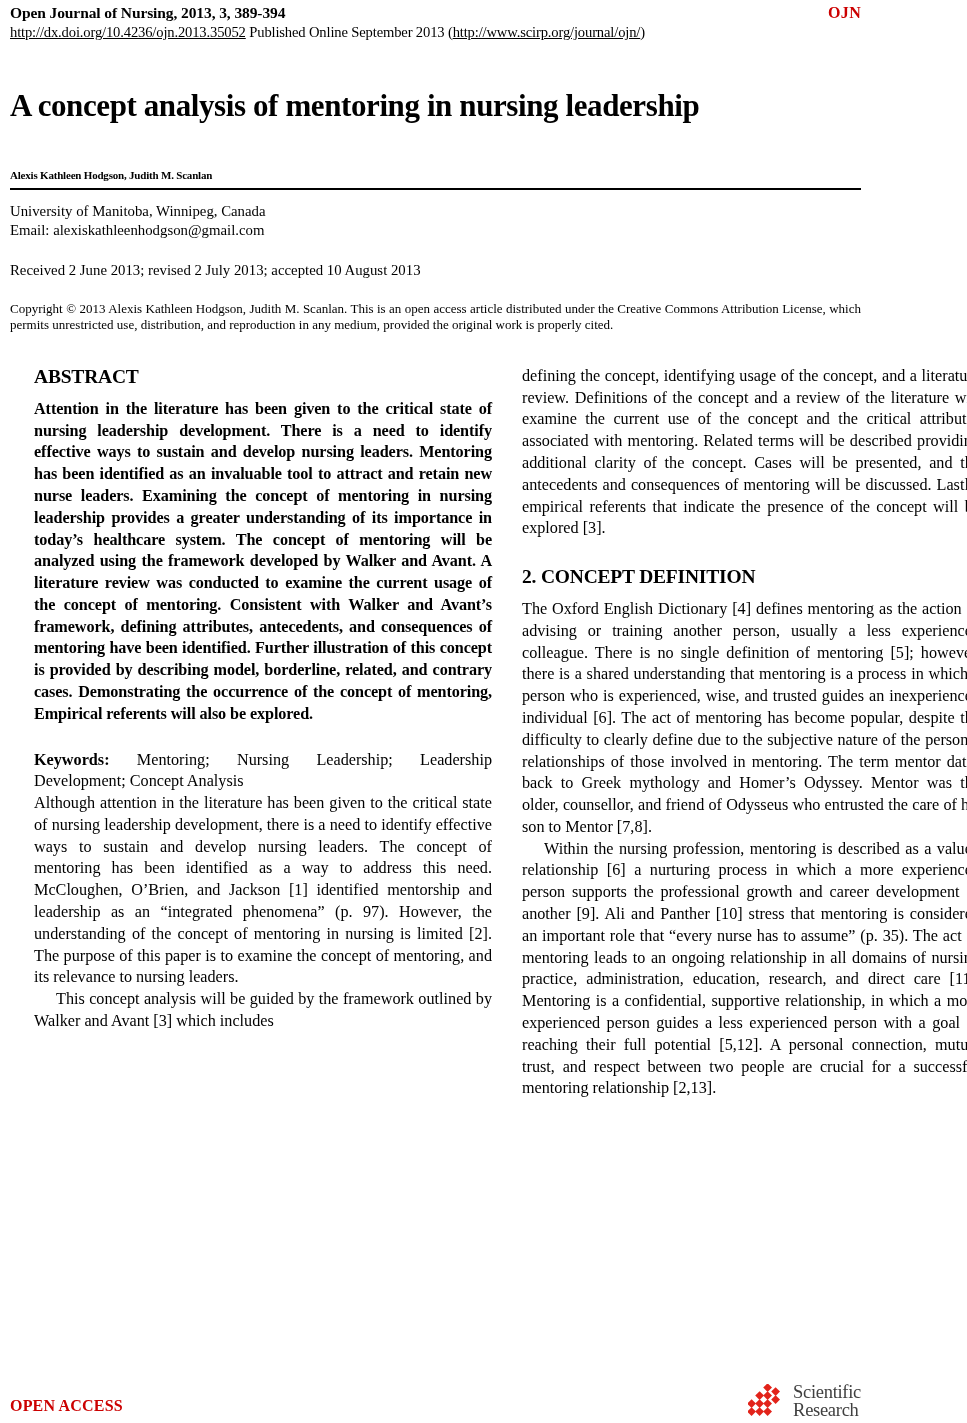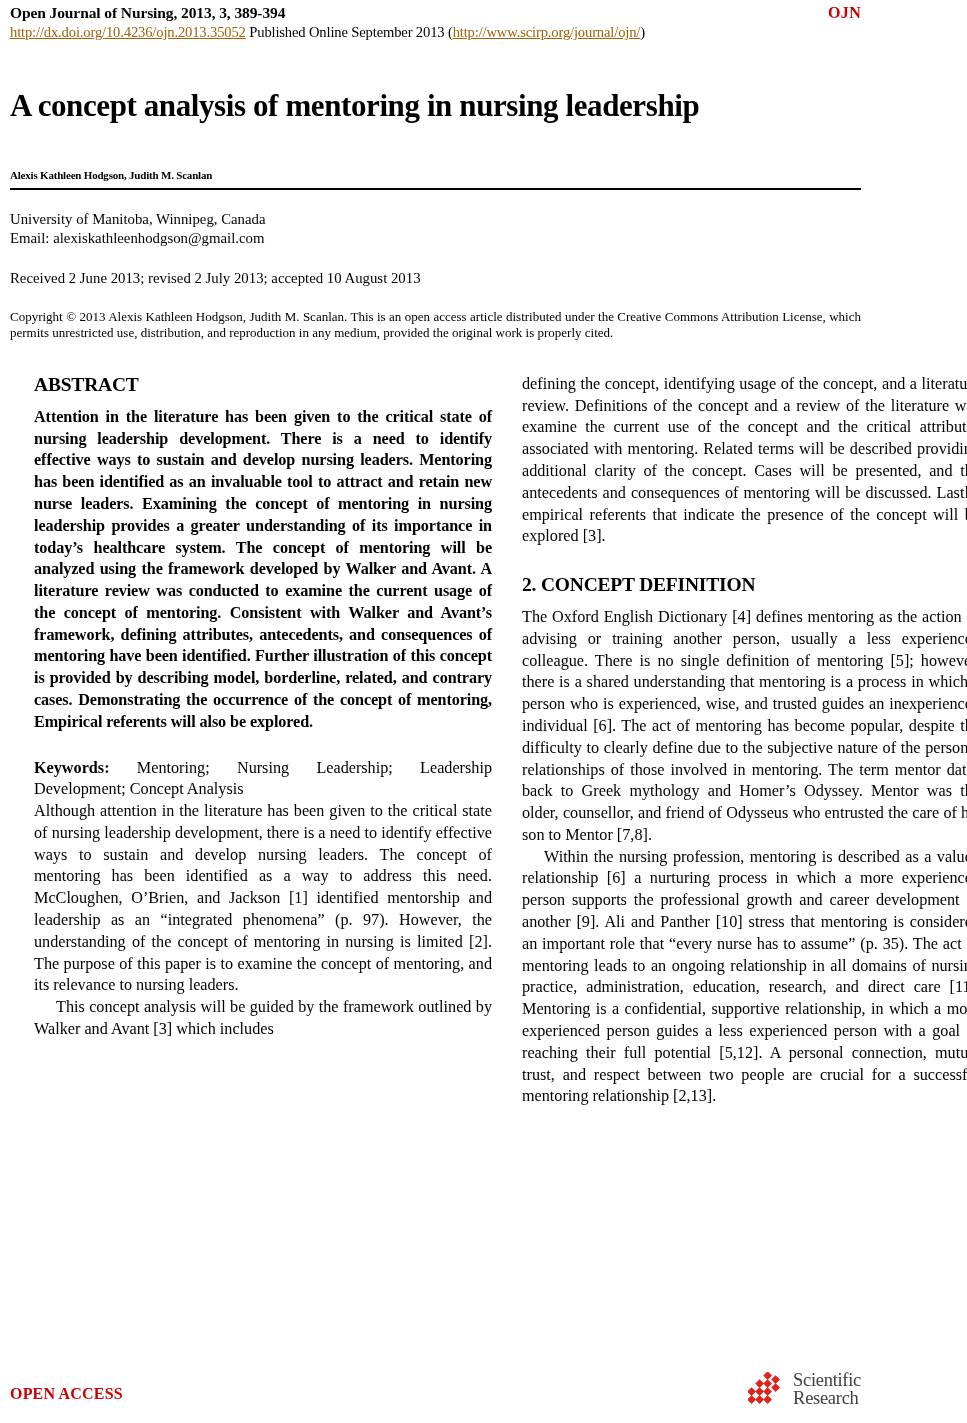--- a/index.html
+++ b/index.html
@@ -41,21 +41,21 @@
     font-size: 16px;
     letter-spacing: 0.3px;
   }
   .doiline {
     font-size: 14.6px;
     margin-top: 2px;
     white-space: nowrap;
     letter-spacing: -0.15px;
   }
   .lnk {
-    color: #a16207;
+    color: #000000;
     text-decoration: underline;
     font-family: Liberation Serif, serif;
   }
 
   
   .title {
     font-size: 31px;
     font-weight: bold;
     margin-top: 48px;
     letter-spacing: -0.4px;
@@ -68,21 +68,21 @@
     letter-spacing: -0.2px;
   }
   .rule {
     border: 0;
     border-top: 2px solid #000;
     margin: 7px 0 0 0;
     width: 100%;
   }
   .affil {
     font-size: 14.8px;
-    margin-top: 20px;
+    margin-top: 12px;
     line-height: 1.28;
   }
   .received {
     font-size: 14.8px;
     margin-top: 22px;
   }
   .copyright {
     font-size: 13px;
     margin-top: 22px;
     line-height: 1.28;
@@ -136,21 +136,21 @@
   .body-p + .body-p { margin-top: 0; }
   .introhead {
     margin-top: 30px;
   }
 
   
   .footer {
     position: absolute;
     left: 10px;
     right: 10px;
-    bottom: 16px;
+    bottom: 4px;
     display: flex;
     justify-content: space-between;
     align-items: flex-end;
   }
   .open-access {
     color: #cc0000;
     font-weight: bold;
     font-size: 16px;
     letter-spacing: 0.2px;
     padding-bottom: 4px;

